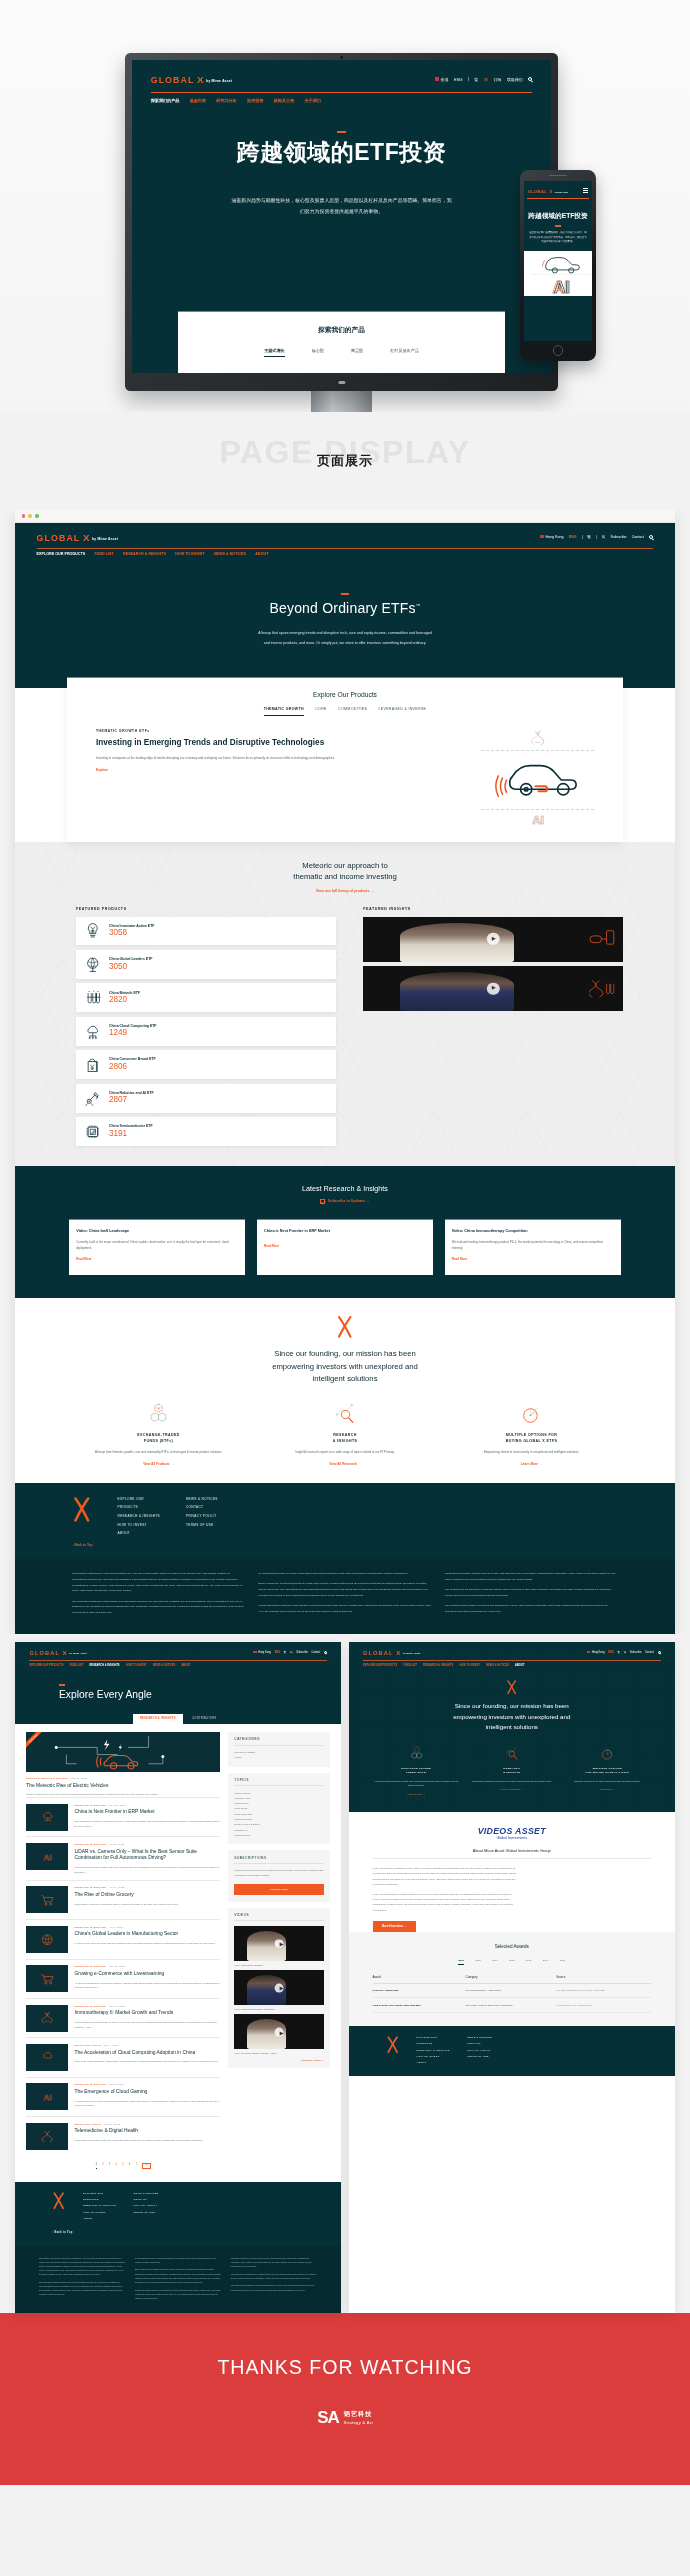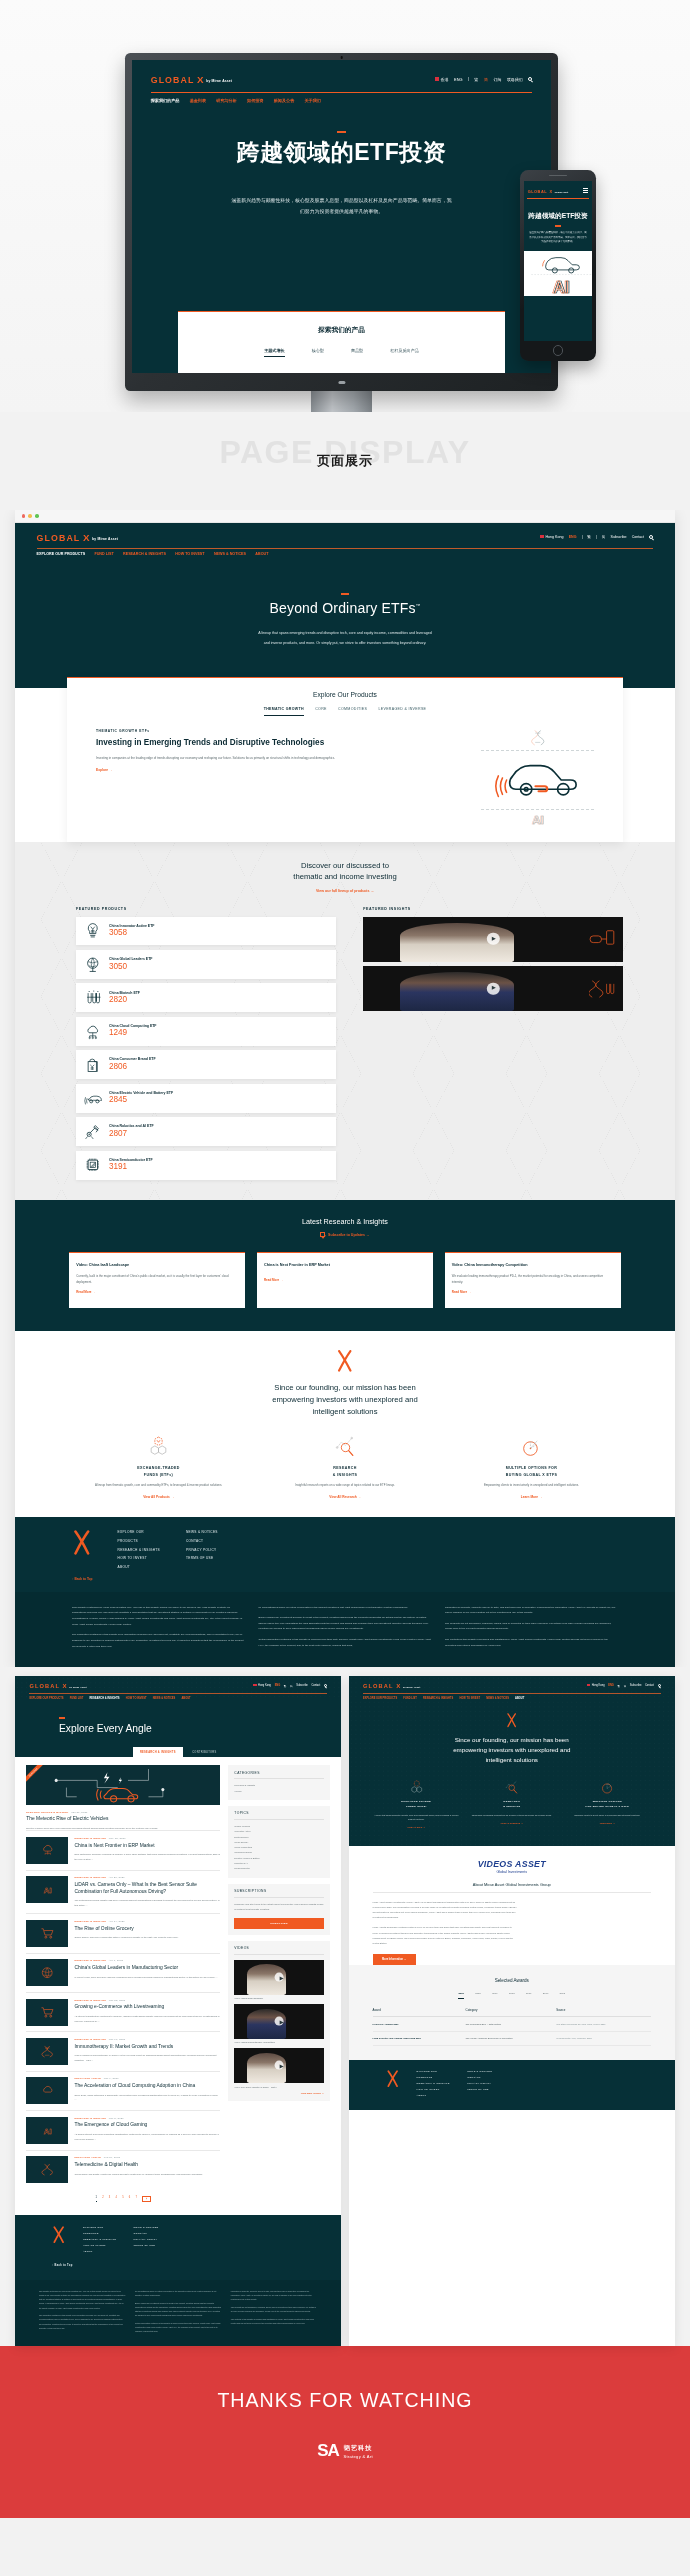--- a/index.html
+++ b/index.html
@@ -505,21 +505,21 @@
             <text x="24" y="22" text-anchor="middle" font-family="Liberation Sans" font-size="22" font-weight="700" fill="none" stroke="#f05a22" stroke-width="1.1">AI</text>
             <text x="26" y="22" text-anchor="middle" font-family="Liberation Sans" font-size="22" font-weight="700" fill="none" stroke="#0b2f36" stroke-width="1.1">AI</text>
           </svg>
         </div>
       </div>
     </section>
 
     <section class="discover">
       <div class="mesh"></div>
       <h2>
-        <span>Discover our discussed to</span><br>
+        <span>Meteoric our approach to</span><br>
         <span>thematic and income investing</span>
       </h2>
       <a class="lnk">View our full lineup of products  →</a>
 
       <div class="feat-wrap">
         <div class="feat-col">
           <div class="feat-kicker">FEATURED PRODUCTS</div>
 
           <div class="prod-card">
             <svg class="prod-icon" viewBox="0 0 34 34">
@@ -583,32 +583,20 @@
               <path d="M20 11 h6 v19 h-2" fill="none" stroke="#0b2f36" stroke-width="1.3"></path>
               <path d="M11 11 a5 5 0 0 1 10 0" fill="none" stroke="#0b2f36" stroke-width="1.4"></path>
               <path d="M12 17 l4 4 l4-4 M16 21 v6 M13 23 h6 M13 25.5 h6" fill="none" stroke="#0b2f36" stroke-width="1.2"></path>
             </svg>
             <div>
                 <div class="prod-name">China Consumer Brand ETF</div>
             <div class="prod-code">2806</div>
               </div>
           </div>
 
-          <div class="prod-card">
-            <svg class="prod-icon" viewBox="0 0 34 34">
-              <path d="M10 18 q3-6 9-6 h6 q5 0 8 4 l3 4 h-4 q-2 3-5 0 H18 q-2 3-5 0 h-3 q-2 0-2-2z" fill="none" stroke="#0b2f36" stroke-width="1.4"></path>
-              <circle cx="14" cy="22" r="3" fill="none" stroke="#0b2f36" stroke-width="1.4"></circle>
-              <circle cx="26" cy="22" r="3" fill="none" stroke="#0b2f36" stroke-width="1.4"></circle>
-              <path d="M6 16 q-2 5 0 10 M3 14 q-3 7 0 14" fill="none" stroke="#0b2f36" stroke-width="1.2"></path>
-            </svg>
-            <div>
-                <div class="prod-name">China Electric Vehicle and Battery ETF</div>
-            <div class="prod-code">2845</div>
-              </div>
-          </div>
 
           <div class="prod-card">
             <svg class="prod-icon" viewBox="0 0 34 34">
               <circle cx="10" cy="22" r="4" fill="none" stroke="#0b2f36" stroke-width="1.5"></circle>
               <circle cx="10" cy="22" r="1.4" fill="#0b2f36"></circle>
               <path d="M12 19 l10-10 l5 5 l-4 4" fill="none" stroke="#0b2f36" stroke-width="1.5"></path>
               <path d="M22 5 l6 6 l-3 3 l-6-6z" fill="none" stroke="#0b2f36" stroke-width="1.5"></path>
               <path d="M7 26 l-4 5 M14 26 l4 5" fill="none" stroke="#0b2f36" stroke-width="1.2"></path>
             </svg>
             <div>

